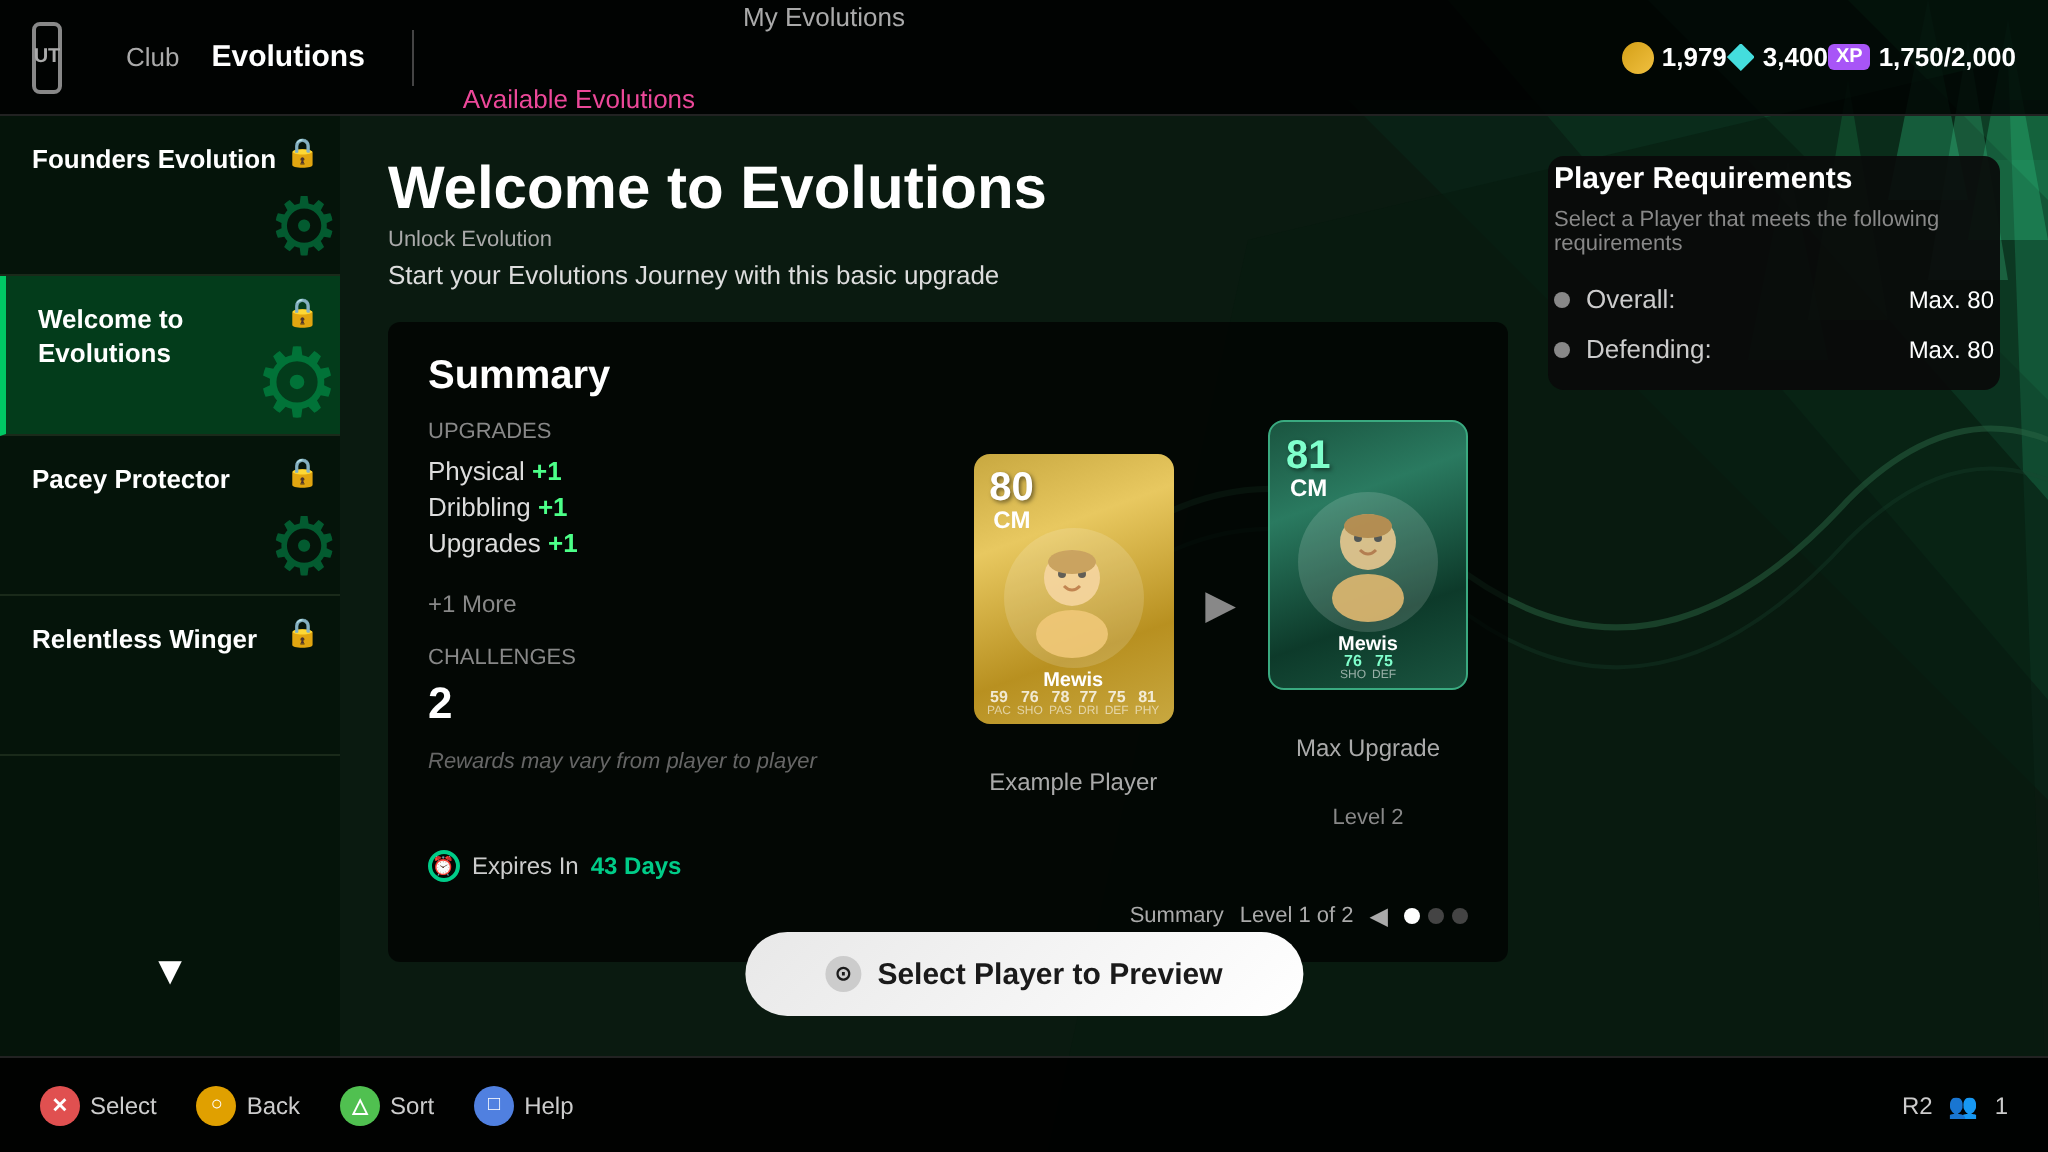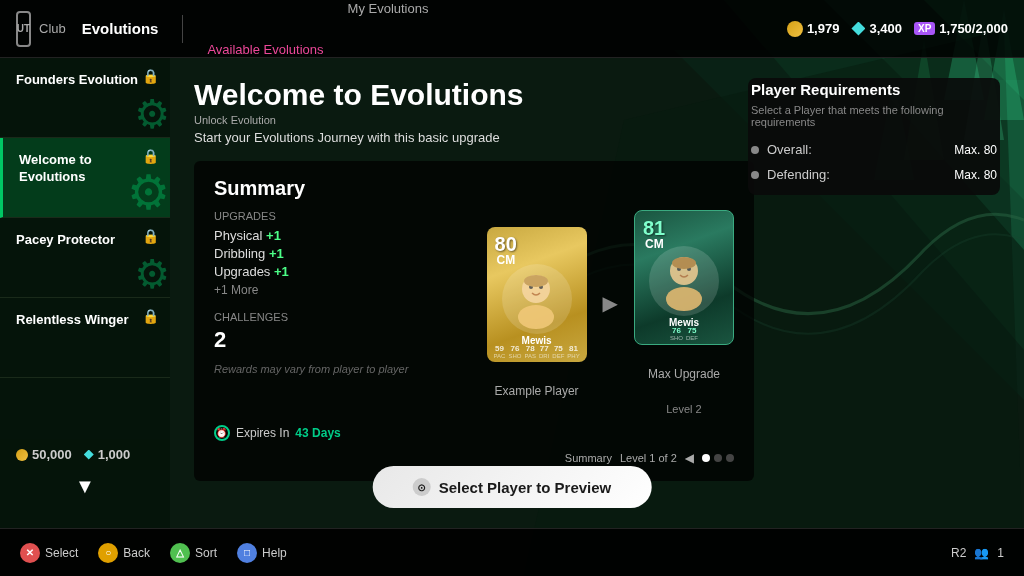--- a/index.html
+++ b/index.html
@@ -51,20 +51,21 @@
       font-size: 10px;
       color: #aaa;
       font-weight: bold;
       margin-right: 8px;
       flex-shrink: 0;
     }
     .topbar-club {
       color: #aaa;
       font-size: 13px;
       margin-right: 16px;
+      margin-left: 24px;
     }
     .topbar-evolutions {
       color: #fff;
       font-size: 15px;
       font-weight: bold;
       margin-right: 24px;
     }
     .topbar-divider {
       width: 1px;
       height: 28px;
@@ -82,21 +83,20 @@
       cursor: pointer;
     }
     .topbar-nav-item.active {
       color: #ec4899;
       font-weight: normal;
       margin-top: 41px;
     }
     .currency-group {
       display: flex;
       align-items: center;
-      gap: 12px;
     }
     .currency-item {
       display: flex;
       align-items: center;
       gap: 4px;
       font-size: 13px;
       font-weight: bold;
     }
     .currency-coin {
       width: 16px; height: 16px;
@@ -249,21 +249,21 @@
       color: #ddd;
       margin-bottom: 3px;
     }
     .upgrade-bonus {
       color: #4cff88;
       font-weight: bold;
     }
     .more-label {
       font-size: 12px;
       color: #888;
-      margin-top: 4px;
+      margin-top: 16px;
       margin-bottom: 14px;
     }
     .challenges-label {
       font-size: 11px;
       color: #888;
       text-transform: uppercase;
       margin-bottom: 4px;
     }
     .challenges-num {
       font-size: 22px;
@@ -432,21 +432,21 @@
       font-size: 12px;
       color: #aaa;
       cursor: pointer;
     }
 
     
     .requirements-panel {
       position: absolute;
       top: 20px;
       right: 24px;
-      width: 252px;
+      width: 226px;
       background: rgba(10, 10, 10, 0.92);
       border-radius: 8px;
       padding: 3px;
     }
     .req-title {
       font-size: 15px;
       font-weight: bold;
       color: #fff;
       margin-bottom: 6px;
     }
@@ -619,30 +619,20 @@
   <div class="sidebar-item">
     <span class="sidebar-item-label">Pacey Protector</span>
     <span class="sidebar-item-icon">🔒</span>
     <span class="sidebar-item-dna">⚙</span>
   </div>
   <div class="sidebar-item">
     <span class="sidebar-item-label">Relentless Winger</span>
     <span class="sidebar-item-icon">🔒</span>
   </div>
 
-  <div class="sidebar-costs">
-    <div class="currency-item">
-      <span class="currency-coin" style="width:12px;height:12px;"></span>
-      <span>50,000</span>
-    </div>
-    <div class="currency-item">
-      <span class="currency-diamond" style="width:10px;height:10px;"></span>
-      <span>1,000</span>
-    </div>
-  </div>
   <div class="sidebar-arrow-down">▼</div>
 </div>
 
 <div class="main-content">
   <h1 class="page-title">Welcome to Evolutions</h1>
   <div class="page-subtitle">Unlock Evolution</div>
   <div class="page-desc">Start your Evolutions Journey with this basic upgrade</div>
 
   <div class="summary-panel">
     <div class="summary-title">Summary</div>

